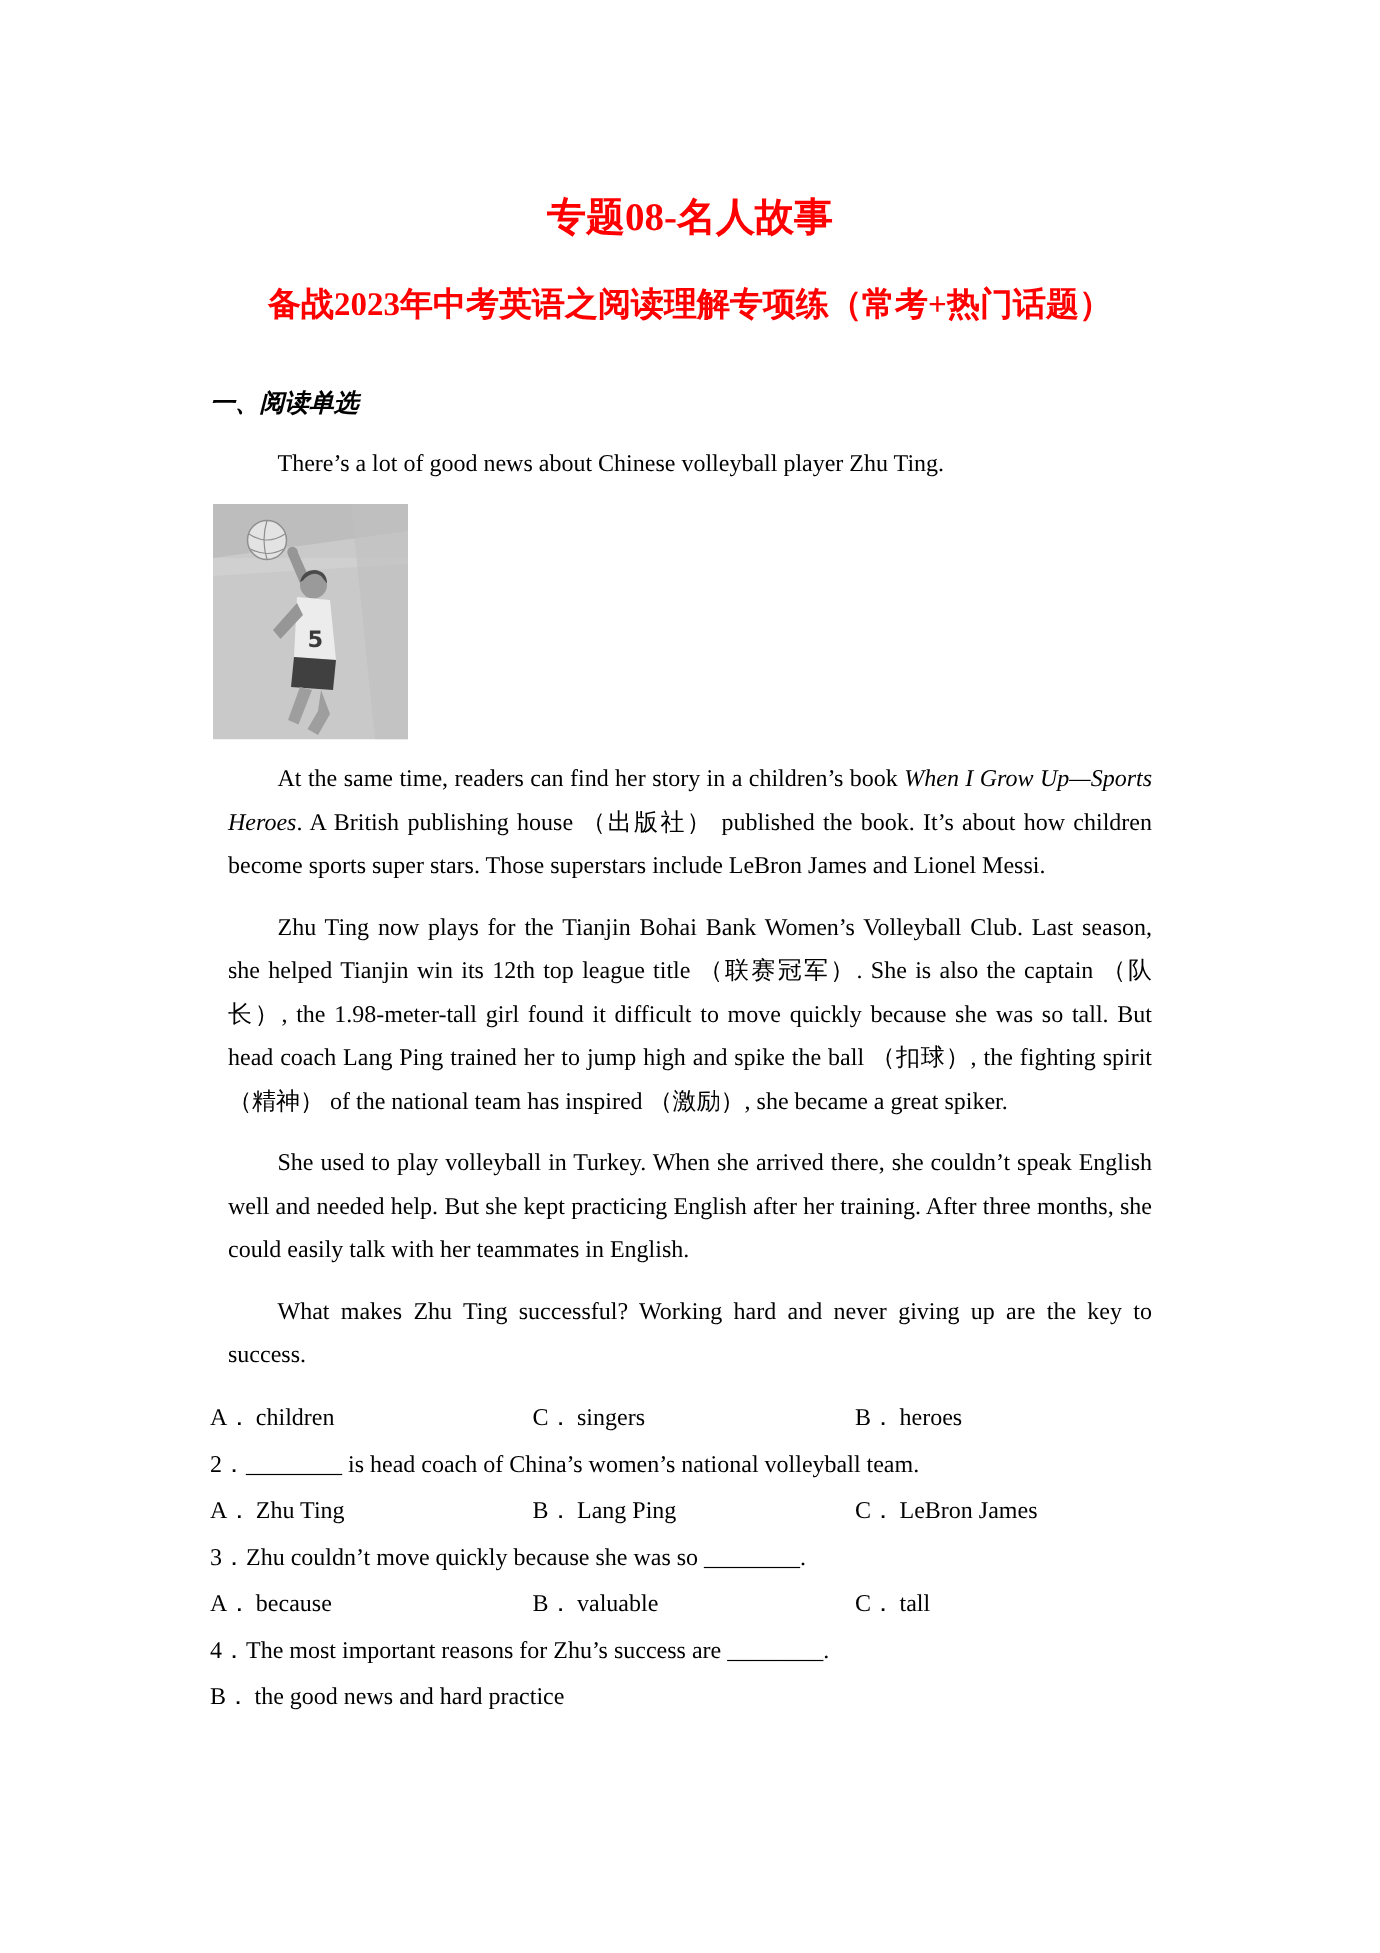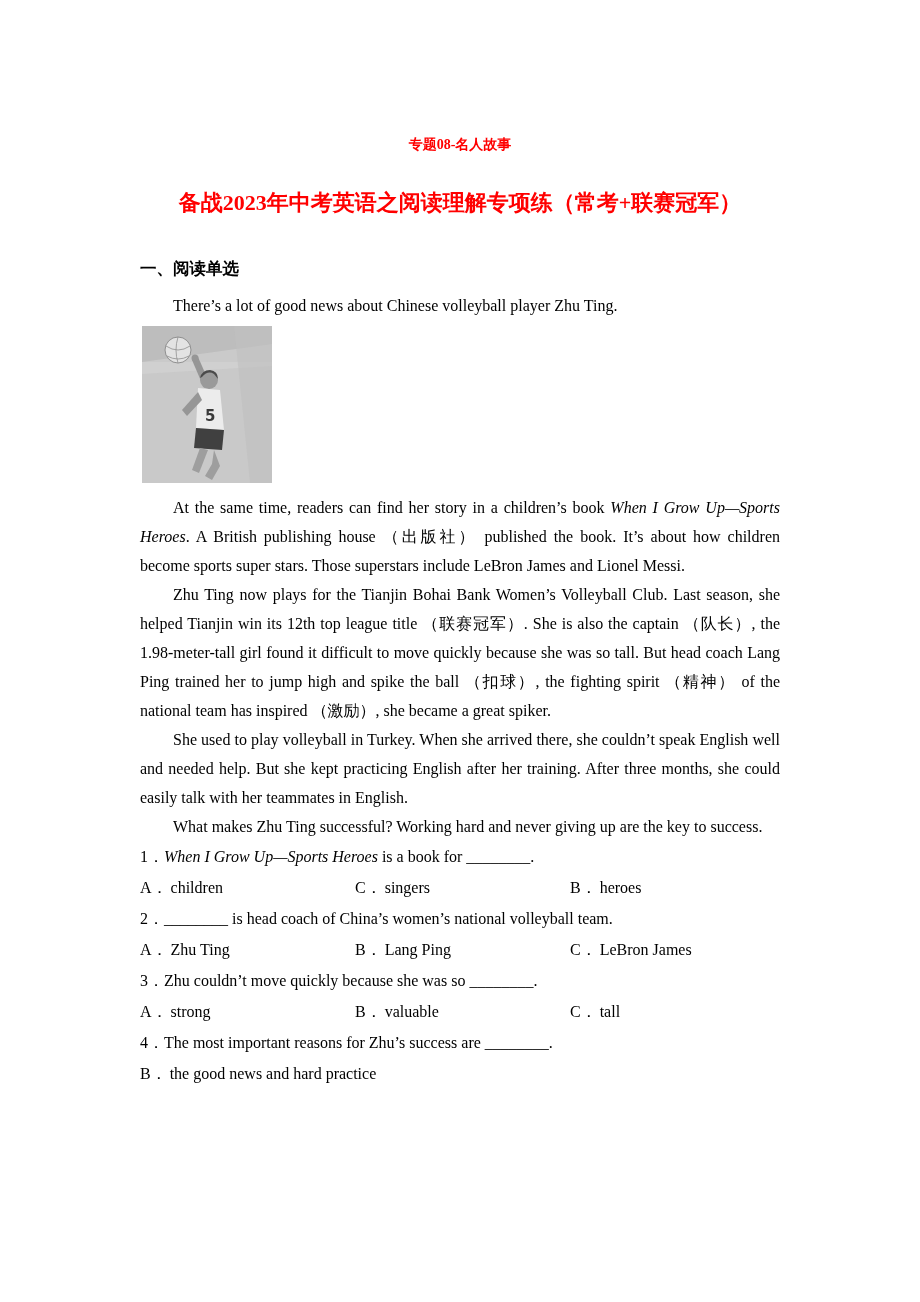--- a/index.html
+++ b/index.html
@@ -11,42 +11,43 @@
     margin: 0 auto;
     background: #ffffff;
     overflow: hidden;
     font-family: "Liberation Serif", "DejaVu Serif", serif;
     font-size: 16px;
     color: #000000;
     padding: 130px 140px 0 140px;
   }
   .doc-title {
     margin: 0 0 28px 0;
-    font-size: 14px;
+    font-size: 26px;
     line-height: 30px;
     font-weight: bold;
     color: #ff0000;
     text-align: center;
   }
   .doc-subtitle {
     margin: 0 0 36px 0;
     font-size: 22px;
     line-height: 30px;
     font-weight: bold;
     color: #ff0000;
     text-align: center;
   }
   .section-heading {
     font-weight: bold;
     font-size: 16.5px;
     line-height: 29px;
     margin: 0 0 8px 0;
+    font-style: italic;
   }
   .para {
-    margin: 0;
+    margin: 12px;
     line-height: 29px;
     text-align: justify;
     text-indent: 33px;
   }
   .photo-wrap {
     margin: 6px 0 10px 2px;
     width: 130px;
     height: 157px;
     line-height: 0;
   }
@@ -74,21 +75,21 @@
   }
   .opt-label { margin-right: 3px; }
 </style>
 </head>
 <body>
 
 <div class="page">
 
   <h1 class="doc-title" style="color: rgb(255, 0, 0);">专题08-名人故事</h1>
 
-  <h2 class="doc-subtitle" style="color: rgb(255, 0, 0);">备战2023年中考英语之阅读理解专项练（常考+联赛冠军）</h2>
+  <h2 class="doc-subtitle" style="color: rgb(255, 0, 0);">备战2023年中考英语之阅读理解专项练（常考+热门话题）</h2>
 
   <div class="section-heading">一、阅读单选</div>
 
   <p class="para">There’s a lot of good news about Chinese volleyball player Zhu Ting.</p>
 
   <div class="photo-wrap">
     <svg width="130" height="157" viewBox="0 0 130 157" xmlns="http://www.w3.org/2000/svg">
       <rect width="130" height="157" fill="#c9c9c9"></rect>
       <rect width="130" height="36" fill="#bdbdbd"></rect>
       <path d="M0 36 L130 18 L130 40 L0 48 Z" fill="#d6d6d6" opacity="0.55"></path>
@@ -117,39 +118,38 @@
 
   <div id="article-paragraphs">
       <p class="para"><span>At the same time, readers can find her story in a children’s book </span><em>When I Grow Up—Sports Heroes</em><span>. A British publishing house （出版社） published the book. It’s about how children become sports super stars. Those superstars include LeBron James and Lionel Messi.</span></p>
       <p class="para"><span>Zhu Ting now plays for the Tianjin Bohai Bank Women’s Volleyball Club. Last season, she helped Tianjin win its 12th top league title （联赛冠军）. She is also the captain （队长）, the 1.98-meter-tall girl found it difficult to move quickly because she was so tall. But head coach Lang Ping trained her to jump high and spike the ball （扣球）, the fighting spirit （精神） of the national team has inspired （激励）, she became a great spiker.</span></p>
       <p class="para"><span>She used to play volleyball in Turkey. When she arrived there, she couldn’t speak English well and needed help. But she kept practicing English after her training. After three months, she could easily talk with her teammates in English.</span></p>
       <p class="para"><span>What makes Zhu Ting successful? Working hard and never giving up are the key to success.</span></p>
     </div>
 
   <div id="questions">
       <div class="question">
-        <p class="stem"><span>1．</span><em>When I Grow Up—Sports Heroes</em><span> is a book for ________.</span></p>
         <div class="options columns">
           <div class="option"><span class="opt-label">A．</span><span>children</span></div>
           <div class="option"><span class="opt-label">C．</span><span>singers</span></div>
           <div class="option"><span class="opt-label">B．</span><span>heroes</span></div>
         </div>
       </div>
       <div class="question">
         <p class="stem"><span>2．</span><span>________ is head coach of China’s women’s national volleyball team.</span></p>
         <div class="options columns">
           <div class="option"><span class="opt-label">A．</span><span>Zhu Ting</span></div>
           <div class="option"><span class="opt-label">B．</span><span>Lang Ping</span></div>
           <div class="option"><span class="opt-label">C．</span><span>LeBron James</span></div>
         </div>
       </div>
       <div class="question">
         <p class="stem"><span>3．</span><span>Zhu couldn’t move quickly because she was so ________.</span></p>
         <div class="options columns">
-          <div class="option"><span class="opt-label">A．</span><span>strong</span></div>
+          <div class="option"><span class="opt-label">A．</span><span>because</span></div>
           <div class="option"><span class="opt-label">B．</span><span>valuable</span></div>
           <div class="option"><span class="opt-label">C．</span><span>tall</span></div>
         </div>
       </div>
       <div class="question">
         <p class="stem"><span>4．</span><span>The most important reasons for Zhu’s success are ________.</span></p>
         <div class="options stacked">
           <div class="option"><span class="opt-label">B．</span><span>the good news and hard practice</span></div>
         </div>
       </div>

